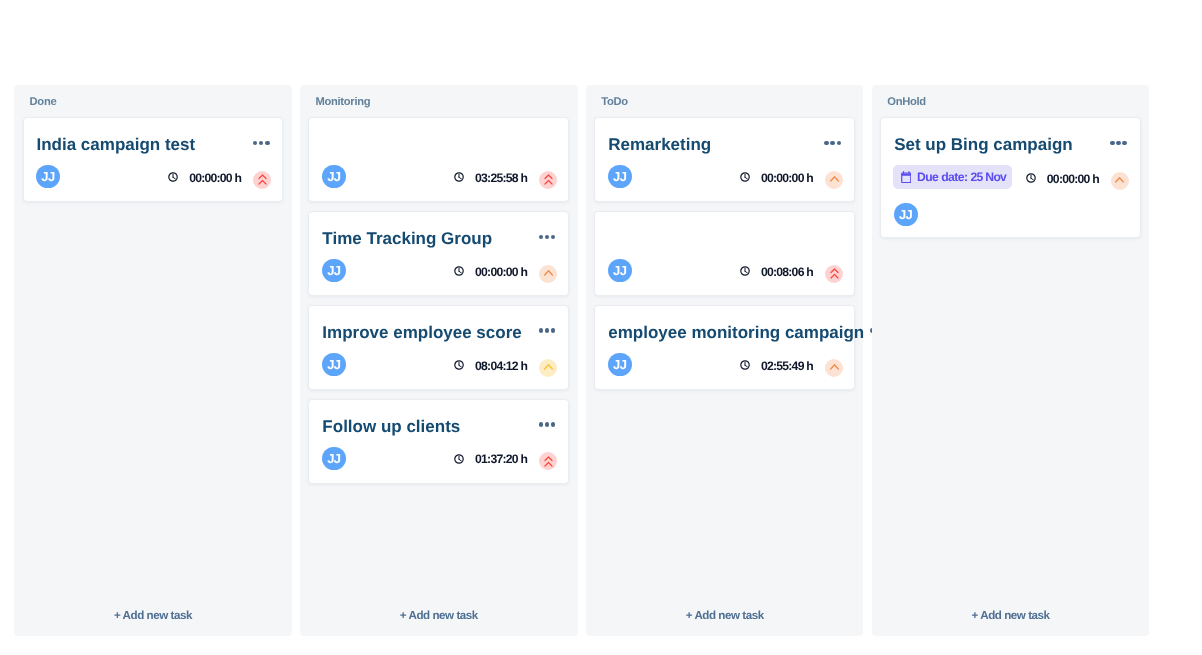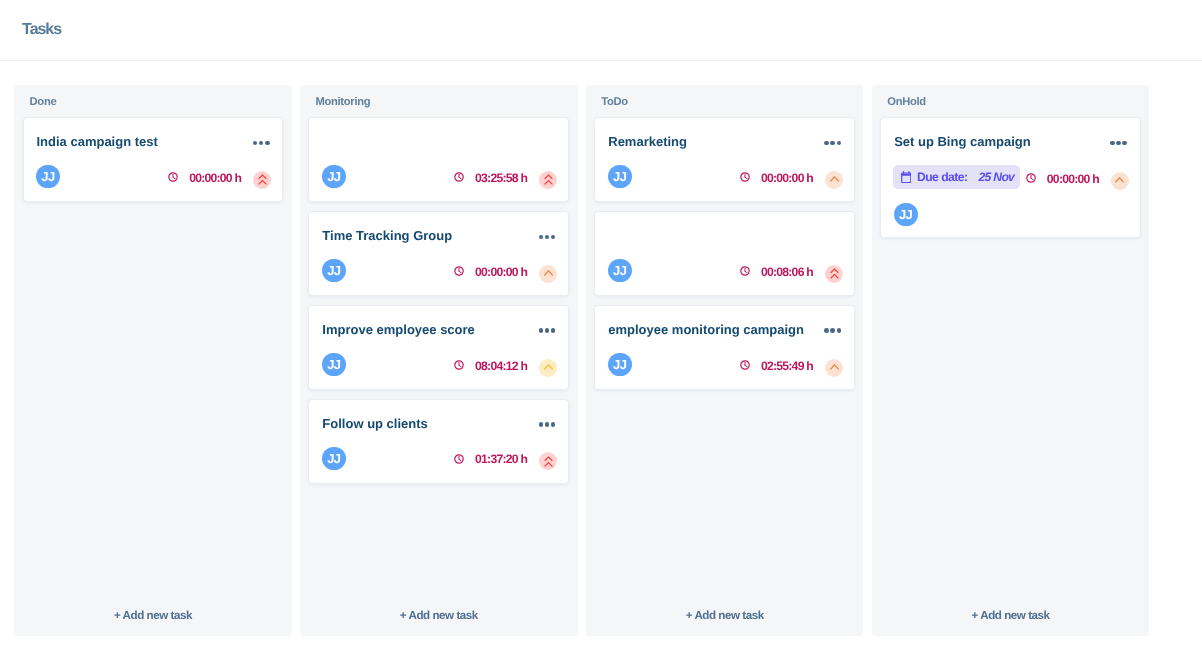--- a/index.html
+++ b/index.html
@@ -75,21 +75,21 @@
   }
   .card.tall{height:120.9px;}
   .card-head{
     position:absolute;
     left:12.9px;right:12.75px;
     top:16.9px;
     display:flex;align-items:flex-start;justify-content:space-between;
     gap:6px;
   }
   .card-title{
-    font-size:13px;
+    font-size:17px;
     font-weight:700;
     color:#154a71;
     line-height:1.15;
     letter-spacing:0;
     white-space:nowrap;
   }
   .dots{display:flex;gap:1.35px;align-items:center;flex:0 0 auto;cursor:pointer;
         height:14.5px;position:relative;top:0.9px;}
   .dots i{width:4.75px;height:4.75px;border-radius:50%;background:#4b6787;display:block;}
 
@@ -109,21 +109,21 @@
     letter-spacing:-0.65px;
     text-indent:-0.65px;
     flex:0 0 auto;
     line-height:1;
     padding-bottom:0.4px;
   }
   .spacer{flex:1 1 auto;}
   .time{
     display:flex;align-items:center;gap:11px;
     font-size:12.2px;font-weight:700;
-    color:#be185d;
+    color:#0f172a;
     letter-spacing:-0.76px;
     line-height:1;
     position:relative;top:1.2px;
   }
   .time .ico{display:flex;align-items:center;justify-content:center;width:10px;height:10px;position:relative;top:-1px;}
   .prio{
     width:18px;height:18px;border-radius:50%;
     display:flex;align-items:center;justify-content:center;
     margin-left:12.1px;flex:0 0 auto;
     position:relative;top:3.1px;
@@ -138,44 +138,41 @@
     background:#e4e2f9;
     border-radius:5px;
     padding:0 5.5px 0 7.7px;
     height:23.8px;
     font-size:12.2px;font-weight:700;color:#5a4cf0;
     letter-spacing:-0.55px;
     line-height:1;
     position:relative;top:-1.2px;
   }
   .duedate .ico{display:flex;align-items:center;justify-content:center;width:10.5px;height:12.4px;margin-right:5.6px;}
-  .dd-val{margin-left:11px;letter-spacing:-0.72px;font-style:italic;}
+  .dd-val{margin-left:3px;letter-spacing:-0.72px;}
   .row2{
     position:absolute;left:11.9px;right:11px;top:48px;
     display:flex;align-items:center;
   }
   .card-meta.only-av{top:84.7px;}
 
   .addnew{
     position:absolute;
     left:0;right:0;bottom:0;
     height:41px;
     display:flex;align-items:center;justify-content:center;
     font-size:11.6px;font-weight:700;color:#4f6f92;
     letter-spacing:-0.45px;
     cursor:pointer;
   }
 </style>
 </head>
 <body>
 
 <div class="page">
-  <div class="topbar">
-    <div class="topbar-title">Tasks</div>
-  </div>
   <div class="board" id="board">
       <div class="column">
         <div class="column-title">Done</div>
         <div class="cards">
           <div class="card">
             <div class="card-head">
               <div class="card-title">India campaign test</div>
               <div class="dots">
                 <i></i>
                 <i></i>

